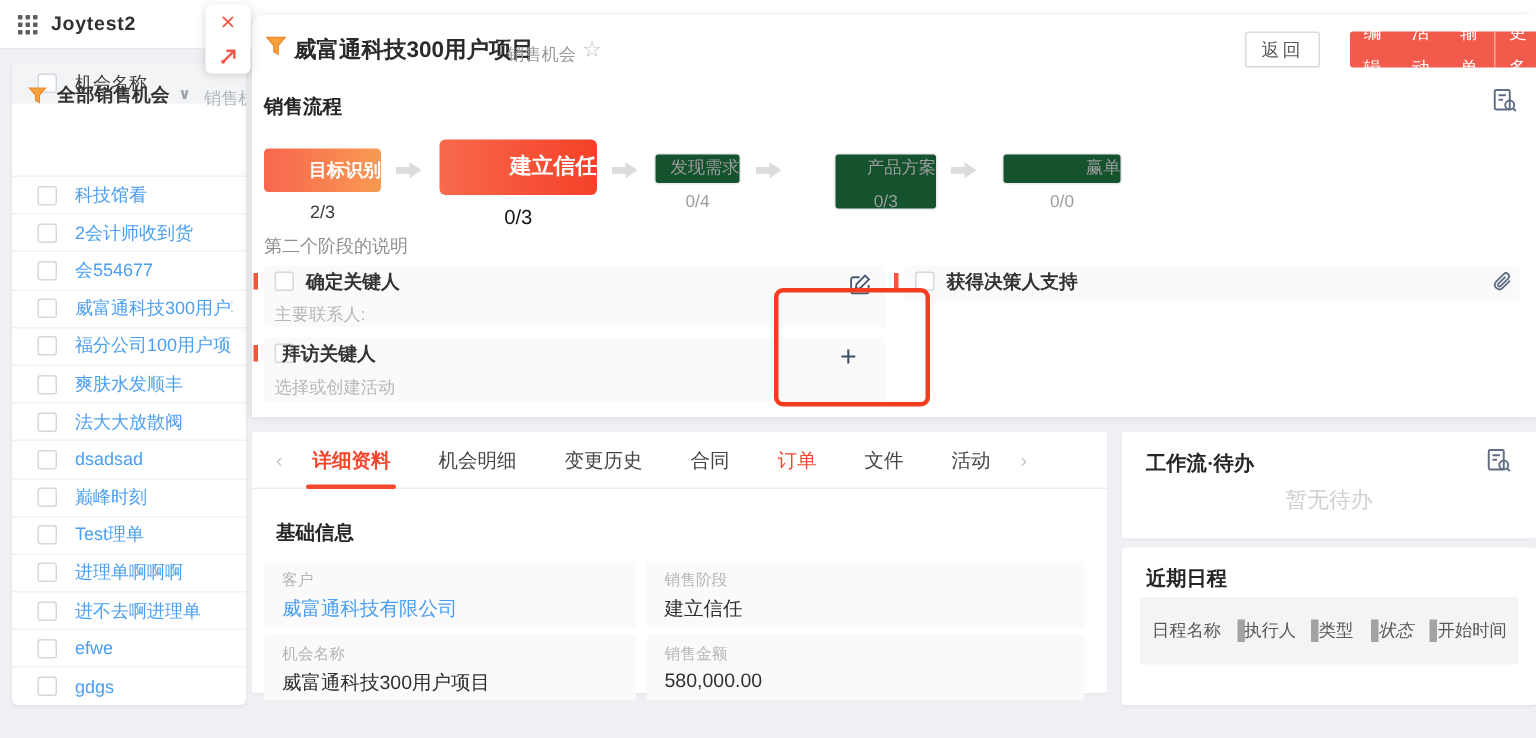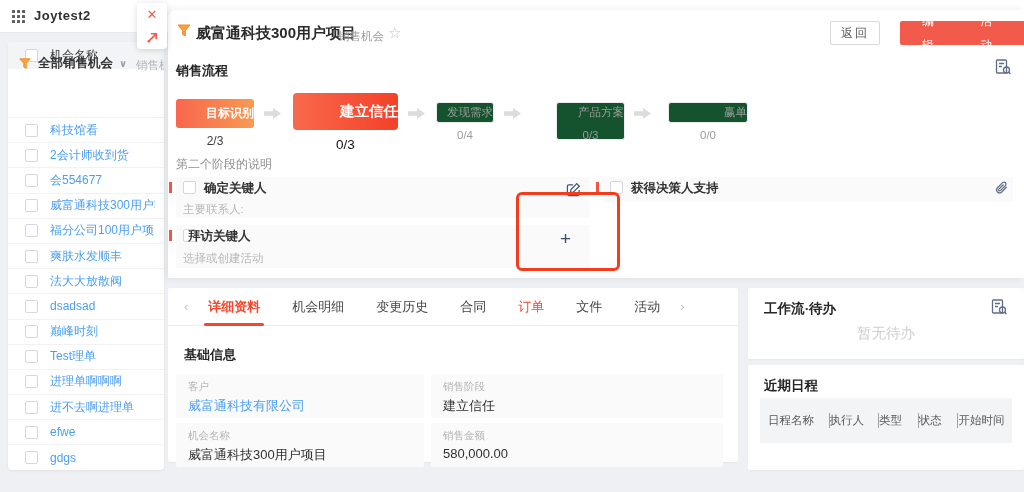--- a/index.html
+++ b/index.html
@@ -28,21 +28,21 @@
   .floatbar { left:137px; top:3px; width:30px; height:46px; background:#fff; border-radius:4px; box-shadow:0 1px 6px rgba(0,0,0,.15); z-index:40; display:flex; flex-direction:column; align-items:center; justify-content:space-around; }
   .x-icon { color:#f15a4d; font-size:13px; font-weight:bold; line-height:1; }
 
   
   .panel-top { left:168px; top:10px; width:856px; height:268px; background:#fff; border-top-left-radius:8px; box-shadow:-2px 0 8px rgba(0,0,0,.08); z-index:10; }
   .d-title { left:28px; top:14px; font-size:15px; font-weight:bold; color:#2b2b2b; }
   .d-tag { left:170px; top:19px; font-size:11.5px; color:#9b9b9b; }
   .star { left:220px; top:14px; font-size:15px; color:#c3c3c3; }
   .btn-back { left:662px; top:11px; width:50px; height:24px; background:#fff; border:1px solid #d9d9d9; border-radius:2px; font-size:12px; color:#595959; text-align:center; line-height:22px; letter-spacing:2px; }
   .btn-group { left:732px; top:11px; height:24px; background:#f25b4b; border-radius:2px; display:flex; align-items:center; }
-  .btn-group span { color:#fff; font-size:12px; padding:0 22px; letter-spacing:2px; line-height:24px; }
+  .btn-group span { color:#fff; font-size:12px; padding:0 9px; letter-spacing:2px; line-height:24px; }
   .btn-group .divider { width:1px; height:24px; background:rgba(255,255,255,.45); padding:0; }
   .sec-label { font-size:13px; font-weight:bold; color:#262626; }
 
   
   .stage { position:absolute; text-align:right; border-radius:3px; }
   .stage.done { background:linear-gradient(90deg,#f8664e,#f89a52); color:#fff; font-size:12px; font-weight:bold; }
   .stage.current { background:linear-gradient(90deg,#f8694b,#f44129); color:#fff; font-size:14.5px; font-weight:bold; border-radius:4px; }
   .stage.todo { background:#14532d; border:1px solid #ececec; color:#9c9c9c; font-size:11.5px; }
   .count { position:absolute; text-align:center; font-size:11.5px; color:#9c9c9c; }
   .count.dark { color:#3c3c3c; font-size:12px; }
@@ -71,21 +71,21 @@
   .fieldbox .fl { font-size:10.5px; color:#b5b5b5; }
   .fieldbox .fv { font-size:13px; color:#303030; margin-top:3px; }
   .fieldbox .fv.link { color:#4b9ff2; }
 
   
   .wf-card { left:748px; top:288px; width:276px; height:71px; }
   .sch-card { left:748px; top:365px; width:276px; height:105px; }
   .card-title { position:absolute; left:16px; top:12px; font-size:13.5px; font-weight:bold; color:#262626;font-family:Liberation Serif, serif; }
   .empty { position:absolute; left:0; top:36px; width:100%; text-align:center; font-size:14.5px; color:#cfcfcf; }
   .sch-head { position:absolute; left:12px; top:33px; width:252px; height:45px; background:#f3f4f6; border-radius:2px; display:flex; align-items:center; padding-left:8px; }
-  .sch-head span { font-size:11.5px; color:#585858; border-right:1px solid #a3a3a3; text-align:left; }
+  .sch-head span { font-size:11.5px; color:#585858; border-right:5px solid #a3a3a3; text-align:left; }
   .sch-head span:last-child { border-right:none; }
 
   svg { display:block; }
 </style>
 </head>
 <body>
 
 <div class="abs appbar">
   <div class="abs grid-icon">
     <i></i>
@@ -317,16 +317,16 @@
   </span>
   <div class="empty">暂无待办</div>
 </div>
 
 <div class="abs card sch-card">
   <div class="card-title">近期日程</div>
   <div class="sch-head">
     <span style="width:62px;">日程名称</span>
     <span style="width:50px;">执行人</span>
     <span style="width:40px;">类型</span>
-    <span style="width:40px;">状态</span>
+    <span style="width:40px;font-style:italic;">状态</span>
     <span style="width:54px;">开始时间</span>
   </div>
 </div>
 
 </body></html>

